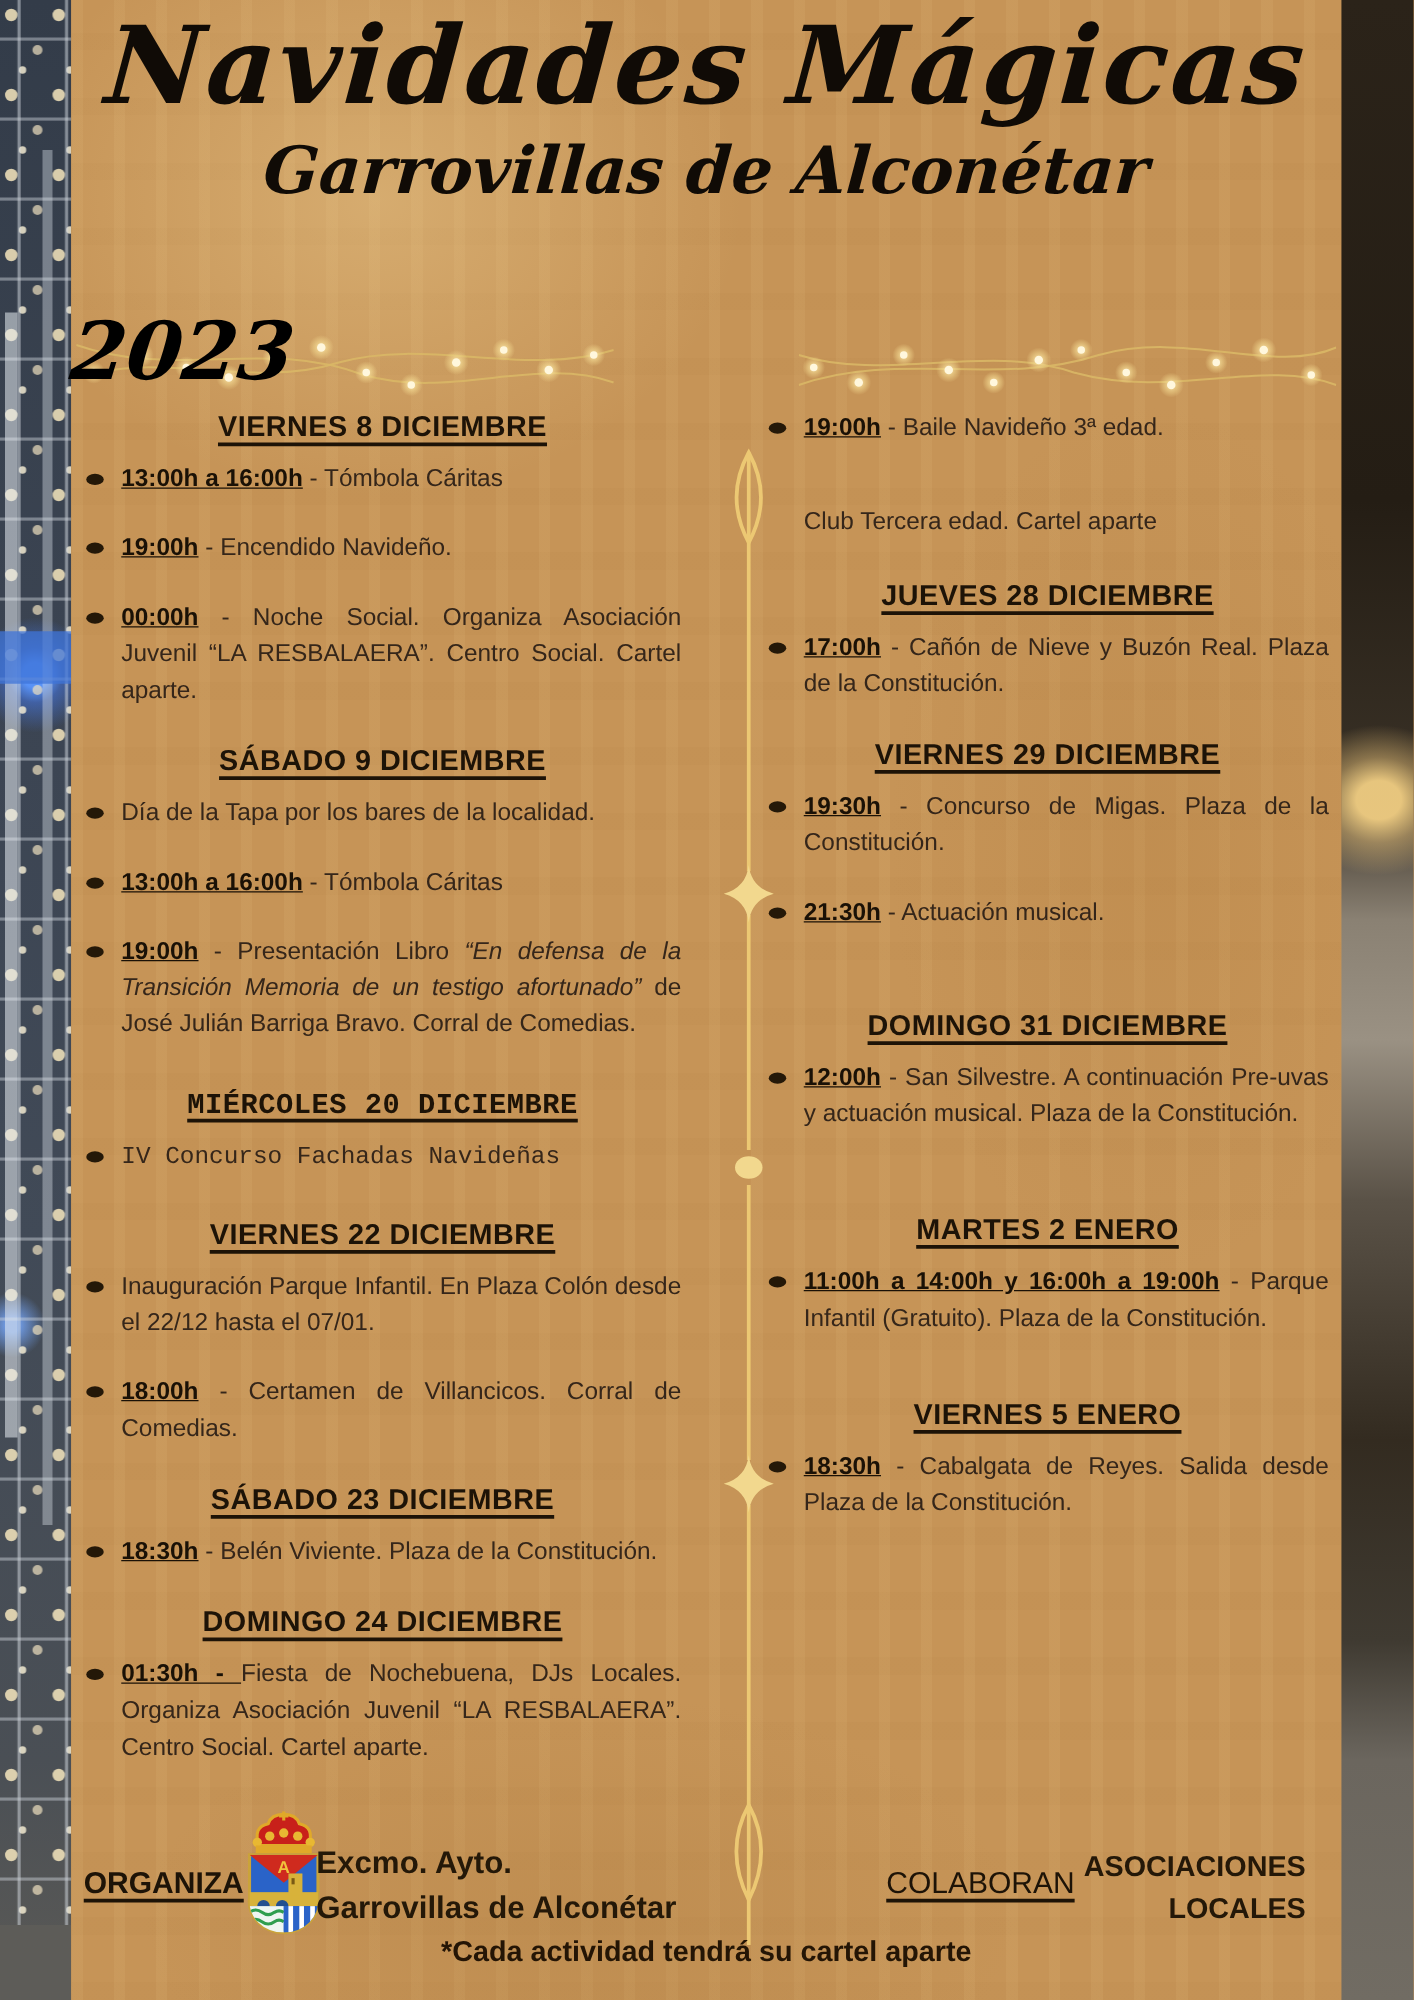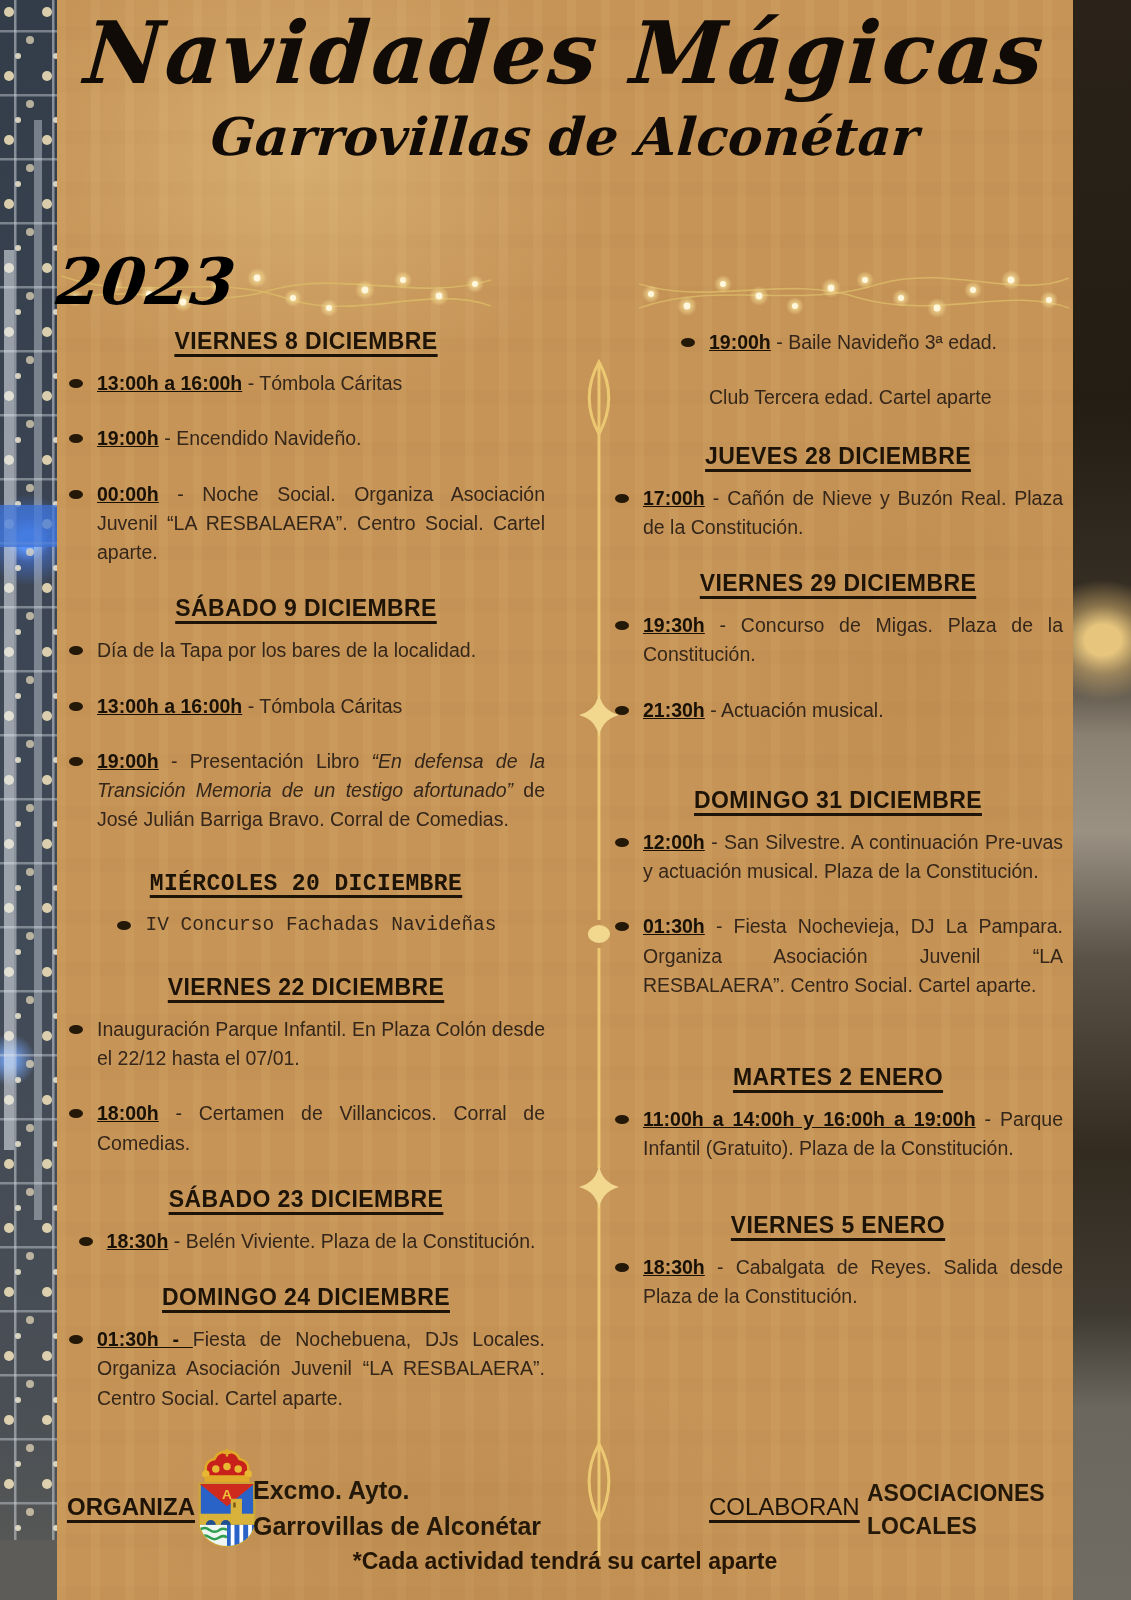--- a/index.html
+++ b/index.html
@@ -51,33 +51,33 @@
     font-family:"DejaVu Serif", serif; font-style:italic; font-weight:bold;
     font-size:64px; line-height:1; transform:skewX(-6deg); position:relative; z-index:5;
   }
   .lights-row { position:absolute; left:0; top:250px; width:100%; height:90px; z-index:3; }
   .lights-row svg { position:absolute; top:0; height:90px; }
   .lights-left  { left:4px;  width:430px; }
   .lights-right { right:4px; width:430px; }
 
   
   .schedule { position:absolute; left:0; top:328px; width:100%; display:flex; z-index:4; }
-  .col { display:flex; flex-direction:column;align-items:center; }
+  .col { display:flex; flex-direction:column; }
   .col-left  { width:478px; margin-left:10px; }
   .col-right { width:450px; margin-left:68px; }
   .section { margin-bottom:28px; }
   .date-heading {
     font-size:23px; font-weight:bold; color:#1d1307; text-align:center;
     text-decoration:underline; text-decoration-thickness:2.5px; text-underline-offset:5px;
     letter-spacing:.4px; margin-bottom:14px;
   }
   .event { display:flex; margin-bottom:26px; }
   .event:last-child { margin-bottom:0; }
   .bullet { flex:0 0 14px; width:9px; height:9px; border-radius:50%; background:#241808; margin:10px 14px 0 2px; }
-  .continuation .event-text { margin-left:30px; }
+  .continuation .event-text { margin-left:30px;margin-top:20px; }
   .event-text { flex:1; font-size:19.5px; line-height:1.5; color:#35261a; text-align:justify; }
   .seg-bold { font-weight:bold; color:#1a1106;text-decoration:underline; }
   .seg-italic { font-style:italic; }
 
   
   .col-left  .section:nth-child(2) { margin-bottom:36px; }
   .col-left  .section:nth-child(3) { margin-bottom:34px;font-family:Liberation Mono, monospace; }
   .col-right .section:nth-child(1) { margin-bottom:30px; }
   .col-right .section:nth-child(3) { margin-bottom:62px; }
   .col-right .section:nth-child(4) { margin-bottom:64px; }
@@ -88,21 +88,21 @@
 
   
   .credits { position:absolute; left:0; top:1455px; width:100%; height:110px; z-index:4; }
   .organiza { position:absolute; left:10px; top:38px; font-size:24px; font-weight:bold; color:#1d1307;
               text-decoration:underline; text-decoration-thickness:2.5px; text-underline-offset:5px; }
   .shield { position:absolute; left:132px; top:-6px; width:76px; height:112px; }
   .org-name { position:absolute; left:196px; top:18px; font-size:25px; font-weight:bold; color:#241808; line-height:1.42; }
   .colaboran { position:absolute; left:652px; top:38px; font-size:24px; font-weight:normal; color:#1d1307;
                text-decoration:underline; text-decoration-thickness:2.5px; text-underline-offset:5px; }
   .colab-name { position:absolute; left:810px; top:22px; font-size:23px; font-weight:bold; color:#241808;
-                line-height:1.45; text-align:left; }
+                line-height:1.45; text-align:right; }
   .footnote { position:absolute; left:0; top:1548px; width:100%; text-align:center;
               font-size:23px; font-weight:bold; color:#241505; z-index:4; }
 </style>
 </head>
 <body>
 
 <div class="strip-left">
   <svg width="57" height="1600" viewBox="0 0 57 1600">
     <defs>
       <pattern id="dots" width="38" height="64" patternUnits="userSpaceOnUse">
@@ -360,24 +360,20 @@
             <span class="bullet"></span>
             <p class="event-text"><span class="seg-bold">21:30h</span><span class="seg-normal"> - Actuación musical.</span></p>
           </div>
         </section>
         <section class="section">
           <h3 class="date-heading">DOMINGO 31 DICIEMBRE</h3>
           <div class="event bulleted">
             <span class="bullet"></span>
             <p class="event-text"><span class="seg-bold">12:00h</span><span class="seg-normal"> - San Silvestre. A continuación Pre-uvas y actuación musical. Plaza de la Constitución.</span></p>
           </div>
-          <div class="event bulleted">
-            <span class="bullet"></span>
-            <p class="event-text"><span class="seg-bold">01:30h</span><span class="seg-normal"> - Fiesta Nochevieja, DJ La Pampara. Organiza Asociación Juvenil “LA RESBALAERA”. Centro Social. Cartel aparte.</span></p>
-          </div>
         </section>
         <section class="section">
           <h3 class="date-heading">MARTES 2 ENERO</h3>
           <div class="event bulleted">
             <span class="bullet"></span>
             <p class="event-text"><span class="seg-bold">11:00h a 14:00h y 16:00h a 19:00h</span><span class="seg-normal"> - Parque Infantil (Gratuito). Plaza de la Constitución.</span></p>
           </div>
         </section>
         <section class="section">
           <h3 class="date-heading">VIERNES 5 ENERO</h3>

